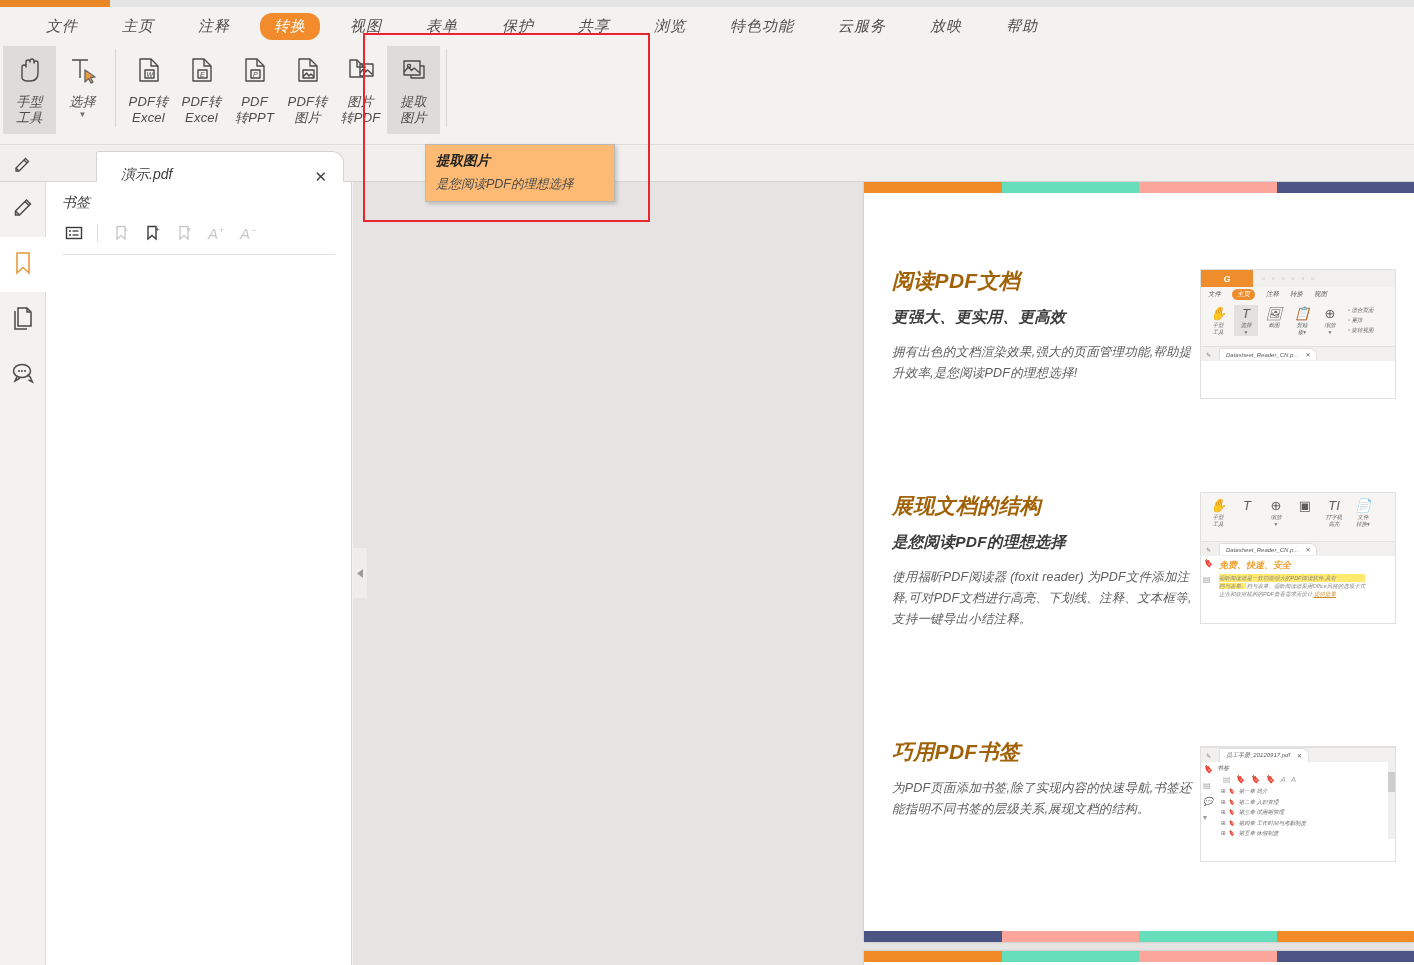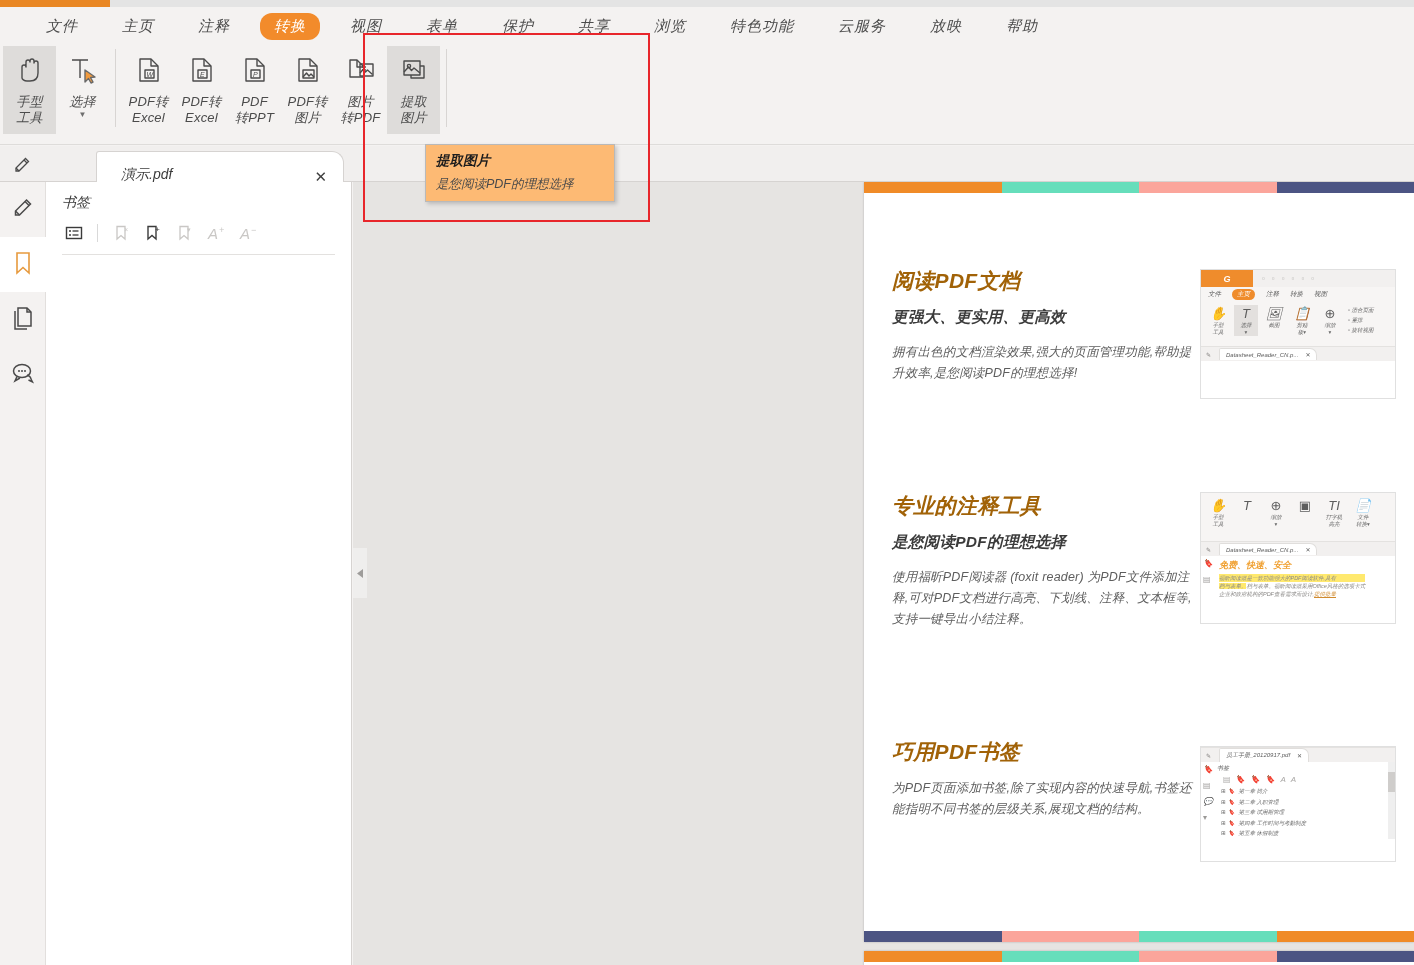--- a/index.html
+++ b/index.html
@@ -517,21 +517,21 @@
                   <span class="mini-tabpill">
                     <span>Datasheet_Reader_CN.p...</span>
                     <span>✕</span>
                   </span>
                 </div>
               </div>
             </div>
           </div>
           <div class="sect" style="margin-bottom: 108px;">
             <div class="sect-txt">
-              <div class="sect-h1">专业的注释工具</div>
+              <div class="sect-h1">展现文档的结构</div>
               <div class="sect-h2">是您阅读PDF的理想选择</div>
               <div class="sect-p">使用福昕PDF阅读器 (foxit reader) 为PDF文件添加注释,可对PDF文档进行高亮、下划线、注释、文本框等,支持一键导出小结注释。</div>
             </div>
             <div class="shot" style="width:196px;height:132px;top:0px;">
               <div class="mini">
                 <div class="mini-b-ribbon">
                   <div class="mini-tool">
                     <span class="mini-glyph">✋</span>
                     <span>手型</span>
                     <span>工具</span>

